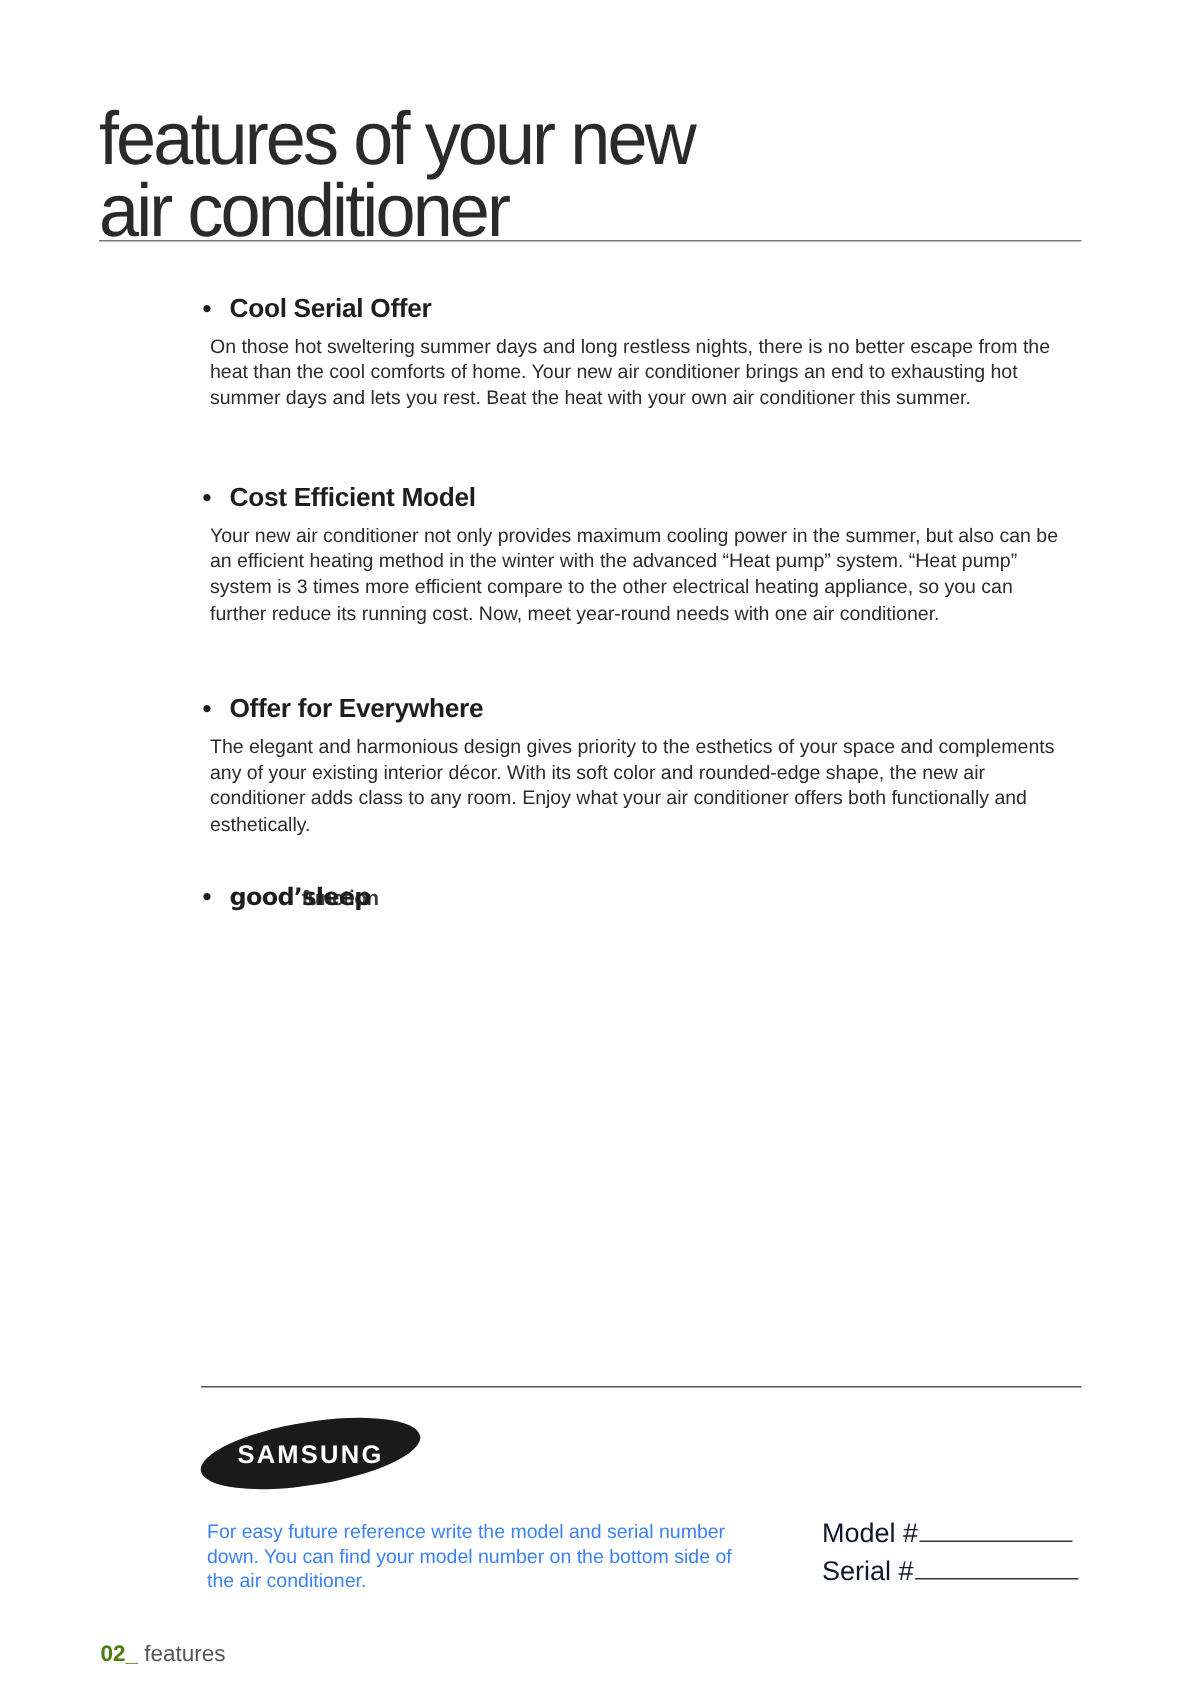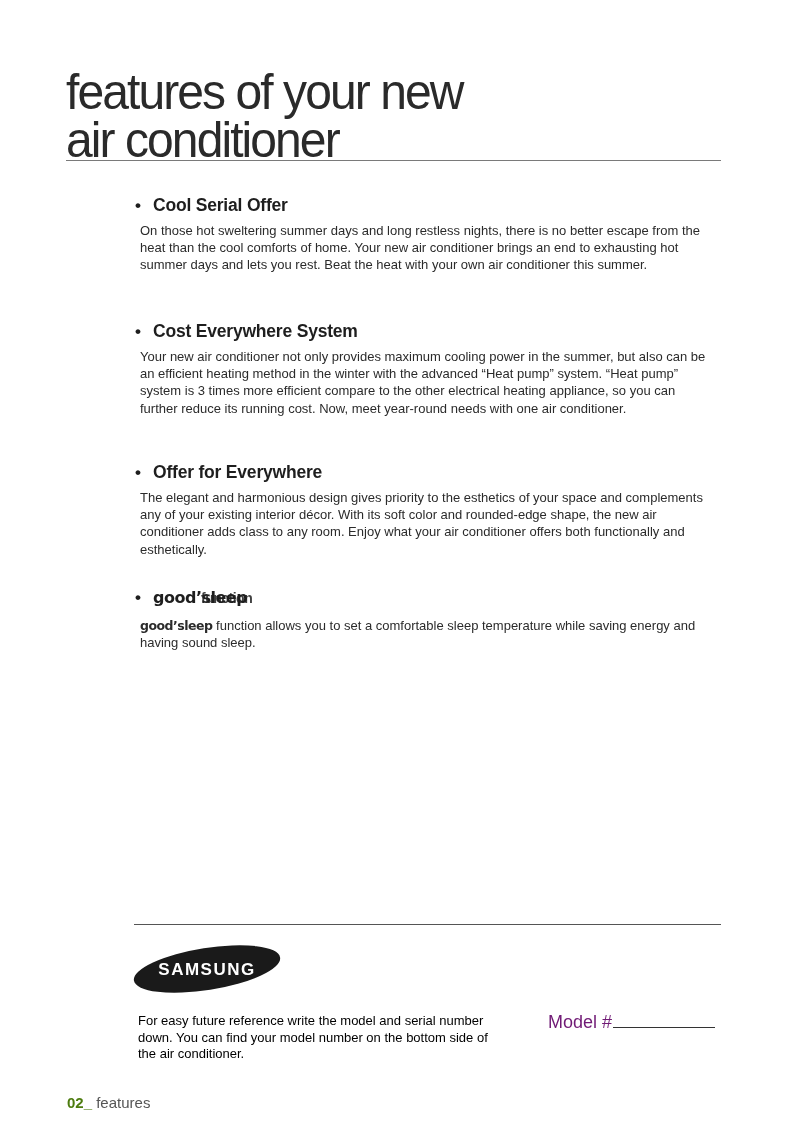--- a/index.html
+++ b/index.html
@@ -14,22 +14,22 @@
   .bullet { width: 18px; font-size: 17px; display: inline-block; }
   .feature-body { margin: 6px 0 0 5px; font-size: 13px; line-height: 17.2px; color: #2b2b2b; width: 570px; }
 
   .gs-head { position: relative; display: inline-block; font-weight: bold; }
   .gs-head .gs-brand { font-family: "DejaVu Sans", sans-serif; font-size: 16px; letter-spacing: -0.5px; }
   .gs-head .gs-over { position: absolute; left: 0; top: 3px; font-size: 14px; opacity: 0.85; letter-spacing: -0.5px; margin-left: 48px; }
   .gs-inline { font-family: "DejaVu Sans", sans-serif; font-weight: bold; font-size: 12.5px; letter-spacing: -0.5px; color: #2b2b2b; }
 
   .footer-rule { position: absolute; left: 134px; top: 924px; width: 587px; border-top: 1px solid #555555; }
   .logo { position: absolute; left: 133px; top: 944px; width: 148px; height: 50px; }
-  .ref-text { position: absolute; left: 138px; top: 1013px; width: 370px; font-size: 13px; line-height: 16.5px; color: #000000; }
-  .fields { position: absolute; left: 548px; top: 1011px; font-size: 18px; color: #701a75; }
+  .ref-text { position: absolute; left: 138px; top: 1013px; width: 370px; font-size: 13px; line-height: 16.5px; color: #3b82f6; }
+  .fields { position: absolute; left: 548px; top: 1011px; font-size: 18px; color: #0f172a; }
   .field-row { display: flex; align-items: baseline; height: 25px; }
   .field-line { display: inline-block; border-bottom: 1px solid #333; height: 16px; margin-left: 1px; }
 
   .page-footer { position: absolute; left: 67px; top: 1094px; font-size: 15px; color: #555555; }
   .page-footer .num { font-weight: bold; color: #4d7c0f; }
 </style>
 </head>
 <body>
 
 <div class="title-block">
@@ -42,55 +42,58 @@
   <div class="feature-head">
     <span class="bullet">•</span>
     <span>Cool Serial Offer</span>
   </div>
   <div class="feature-body">On those hot sweltering summer days and long restless nights, there is no better escape from the heat than the cool comforts of home. Your new air conditioner brings an end to exhausting hot summer days and lets you rest. Beat the heat with your own air conditioner this summer.</div>
 </div>
 
 <div class="feature" style="top:321px;">
   <div class="feature-head">
     <span class="bullet">•</span>
-    <span>Cost Everywhere System</span>
+    <span>Cost Efficient Model</span>
   </div>
   <div class="feature-body">Your new air conditioner not only provides maximum cooling power in the summer, but also can be an efficient heating method in the winter with the advanced “Heat pump” system. “Heat pump” system is 3 times more efficient compare to the other electrical heating appliance, so you can further reduce its running cost. Now, meet year-round needs with one air conditioner.</div>
 </div>
 
 <div class="feature" style="top:462px;">
   <div class="feature-head">
     <span class="bullet">•</span>
     <span>Offer for Everywhere</span>
   </div>
   <div class="feature-body">The elegant and harmonious design gives priority to the esthetics of your space and complements any of your existing interior décor. With its soft color and rounded-edge shape, the new air conditioner adds class to any room. Enjoy what your air conditioner offers both functionally and esthetically.</div>
 </div>
 
 <div class="feature" style="top:587px;">
   <div class="feature-head">
     <span class="bullet">•</span>
     <span class="gs-head">
       <span class="gs-brand">good’sleep</span>
       <span class="gs-over">function</span>
     </span>
   </div>
-  <div class="feature-body" style="margin-top:9px;"><span class="gs-inline">good’sleep</span><span> function allows you to set a comfortable sleep temperature while saving energy and having sound sleep.</span></div>
 </div>
 
 <div class="footer-rule"></div>
 
 <svg class="logo" viewBox="0 0 148 50">
   <ellipse cx="74" cy="25" rx="74" ry="21" transform="rotate(-9 74 25)" fill="#1a1a1a"></ellipse>
   <text x="74" y="31" text-anchor="middle" fill="#ffffff" font-family="Liberation Sans, sans-serif" font-weight="bold" font-size="17" letter-spacing="1.5">SAMSUNG</text>
 </svg>
 
 <div class="ref-text">For easy future reference write the model and serial number down. You can find your model number on the bottom side of the air conditioner.</div>
 
 <div class="fields">
   <div class="field-row">
     <span>Model #</span>
     <span class="field-line" style="width:102px;"></span>
   </div>
+  <div class="field-row">
+    <span>Serial #</span>
+    <span class="field-line" style="width:109px;"></span>
+  </div>
 </div>
 
 <div class="page-footer">
   <span class="num">02_</span><span> features</span>
 </div>
 
 </body></html>

